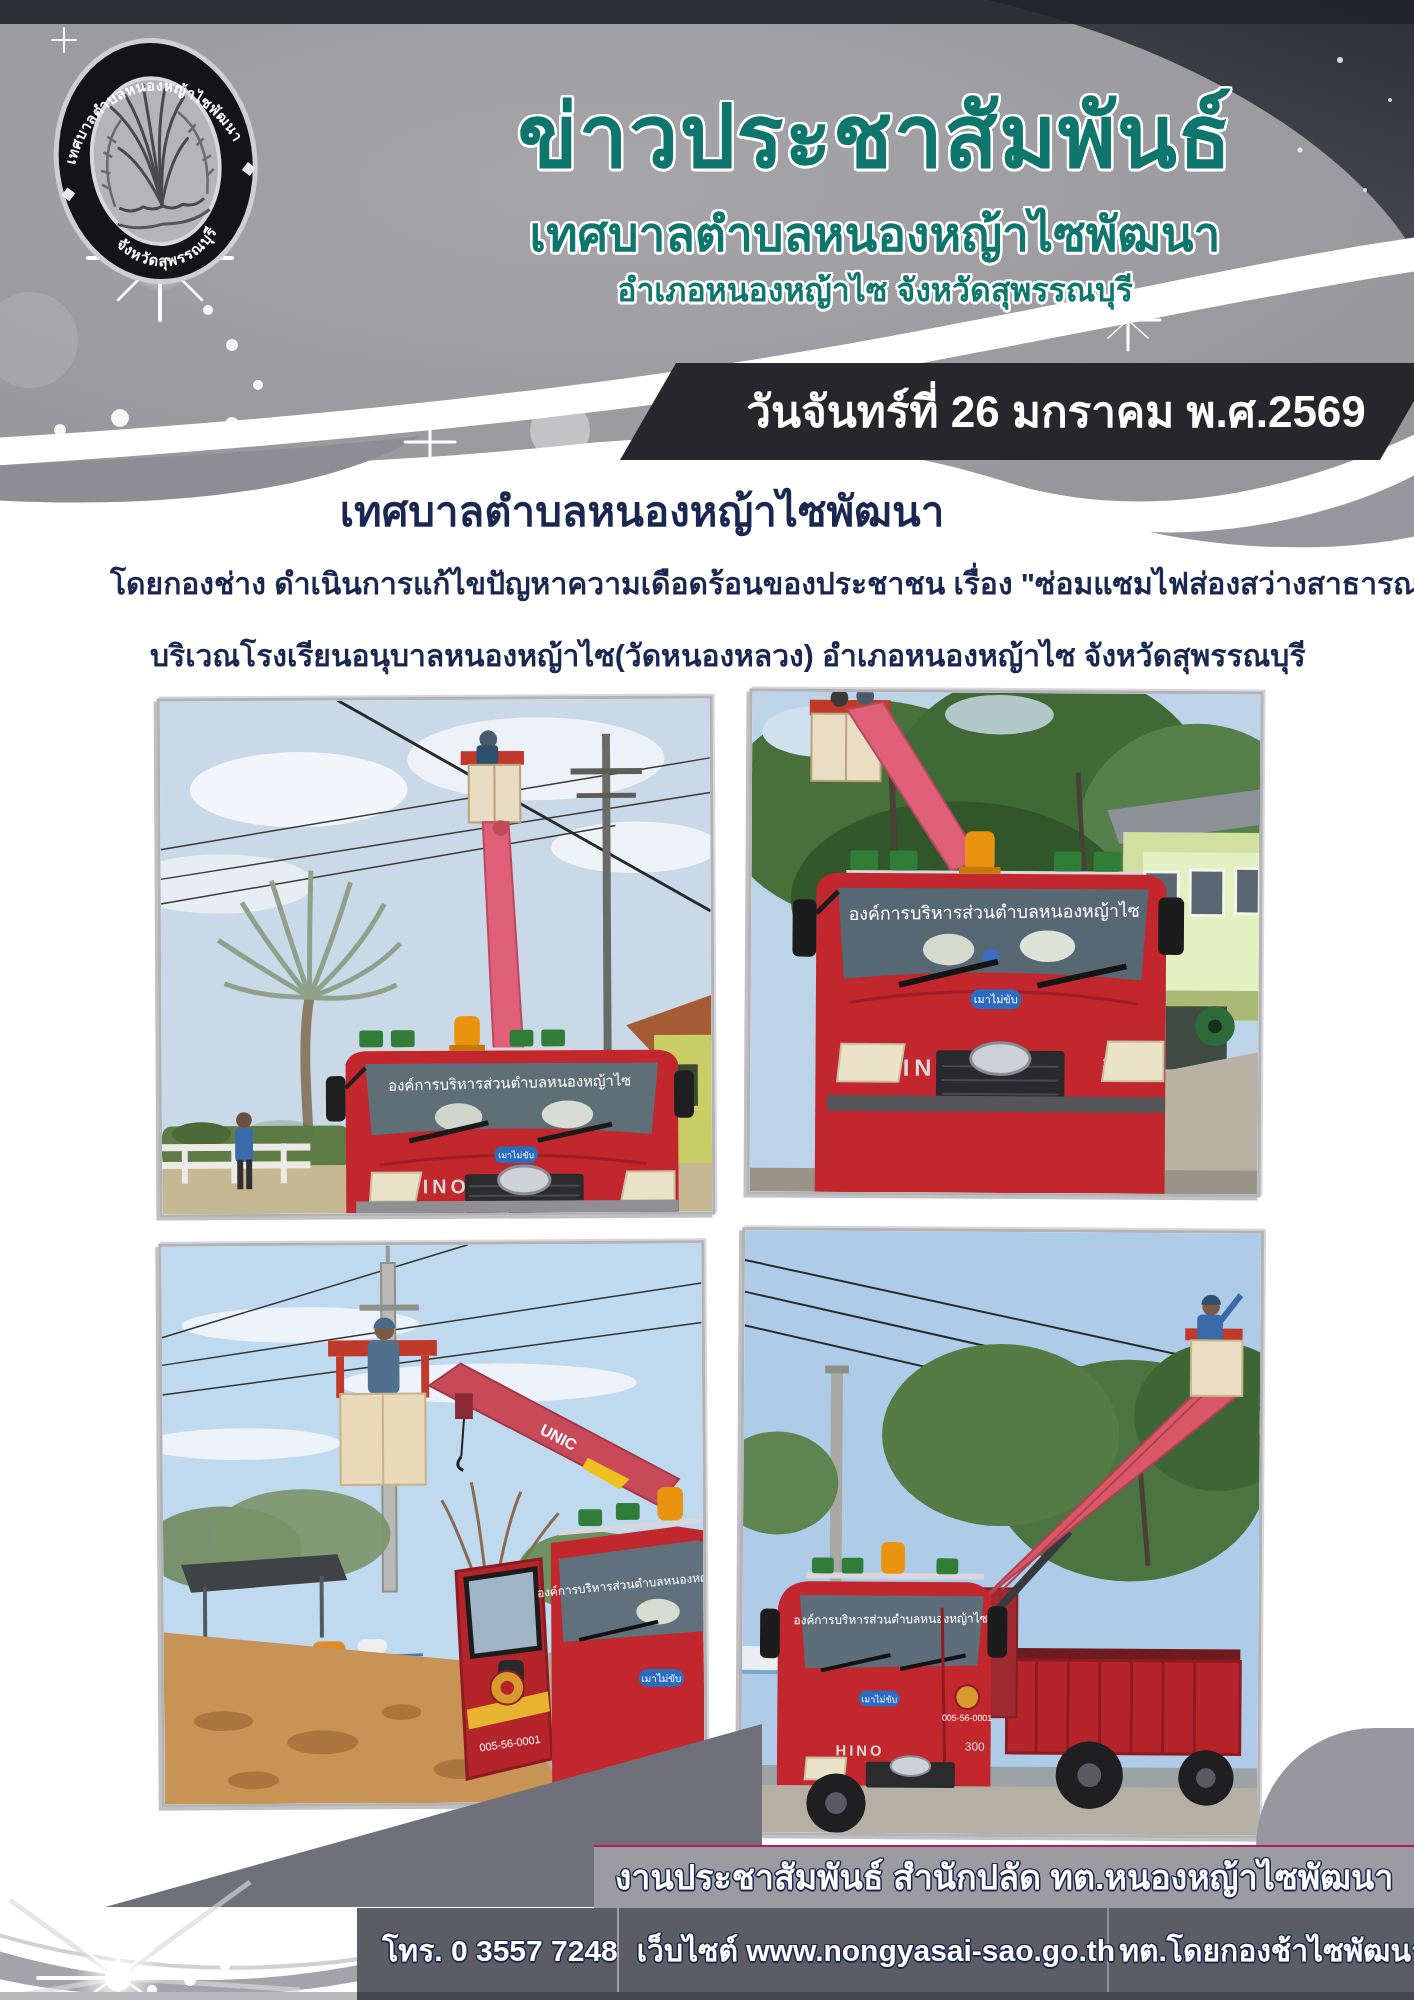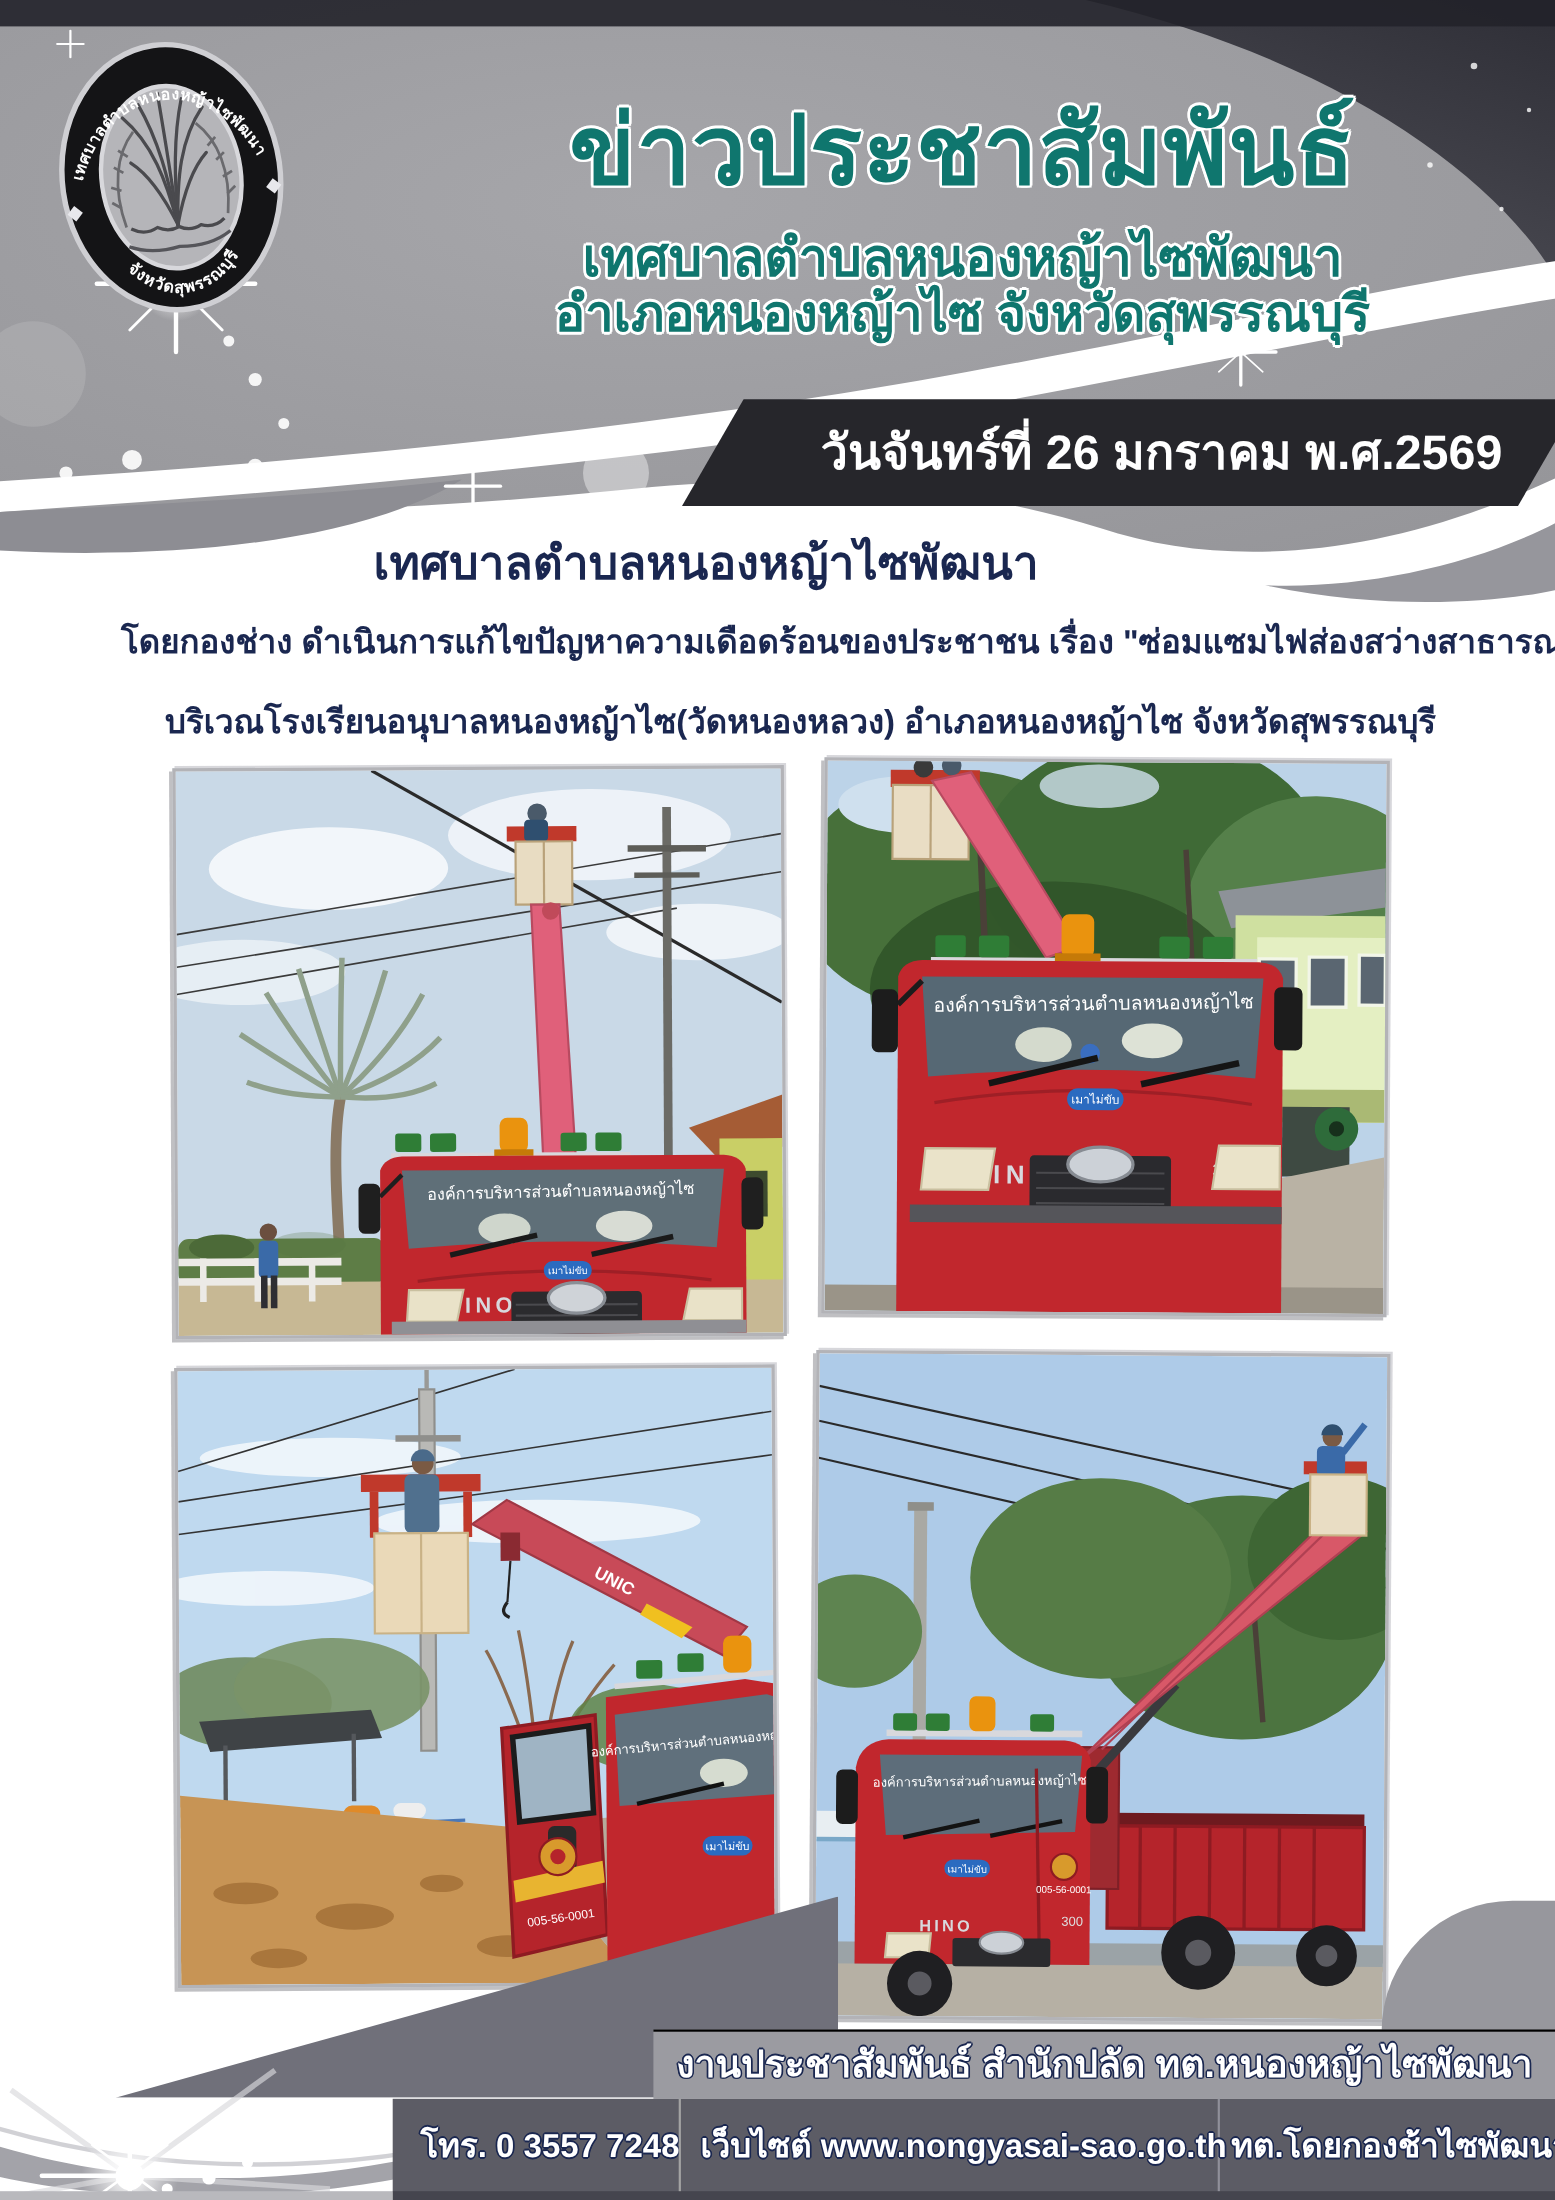--- a/index.html
+++ b/index.html
@@ -21,21 +21,21 @@
       2px 2px 0 #fff, -2px 2px 0 #fff, 2px -2px 0 #fff, -2px -2px 0 #fff;
   }
   .outline-navy {
     color:#ffffff;
     text-shadow:
       1.5px 0 0 #1a2750, -1.5px 0 0 #1a2750, 0 1.5px 0 #1a2750, 0 -1.5px 0 #1a2750,
       1px 1px 0 #1a2750, -1px 1px 0 #1a2750, 1px -1px 0 #1a2750, -1px -1px 0 #1a2750;
   }
   #hdr-title   { left:420px; top:66px;  width:910px; text-align:center; font-size:88px; font-weight:bold; letter-spacing:1px; }
   #hdr-sub1    { left:420px; top:196px; width:910px; text-align:center; font-size:48px; font-weight:bold; }
-  #hdr-sub2    { left:420px; top:248px; width:910px; text-align:center; font-size:46px; font-weight:bold; }
+  #hdr-sub2    { left:420px; top:264px; width:910px; text-align:center; font-size:32px; font-weight:bold; }
 
   
   #date-banner {
     left:676px; top:363px; width:760px; height:97px;
     background:#26262b; transform:skewX(-30deg); transform-origin:top left;
   }
   #date-banner .inner {
     transform:skewX(30deg); transform-origin:top left;
     width:100%; height:100%; line-height:97px; text-align:center;
     color:#ffffff; font-size:44px; font-weight:bold;
@@ -63,21 +63,21 @@
   #footer-wedge {
     left:105px; top:1724px; width:657px; height:183px; background:#70707a;
     clip-path:polygon(0 100%, 100% 0, 100% 100%);
   }
   #footer-blob-right {
     left:1256px; top:1728px; width:158px; height:119px;
     background:#97979d; border-radius:120px 0 0 0;
   }
   #footer-banner {
     left:594px; top:1845px; width:820px; height:63px; background:#9b9ba1;
-    border-top:2px solid #000000;
+    border-top:2px solid #be185d;
     text-align:center; line-height:60px; font-size:34px; font-weight:bold;
   }
   #footer-row {
     left:357px; top:1908px; width:1057px; height:85px; background:#5c5c65;
     display:flex; align-items:stretch;
   }
   #footer-row .cell {
     display:flex; align-items:center; justify-content:center;
     font-size:30px; font-weight:bold; white-space:nowrap;padding-left:26px;
   }

